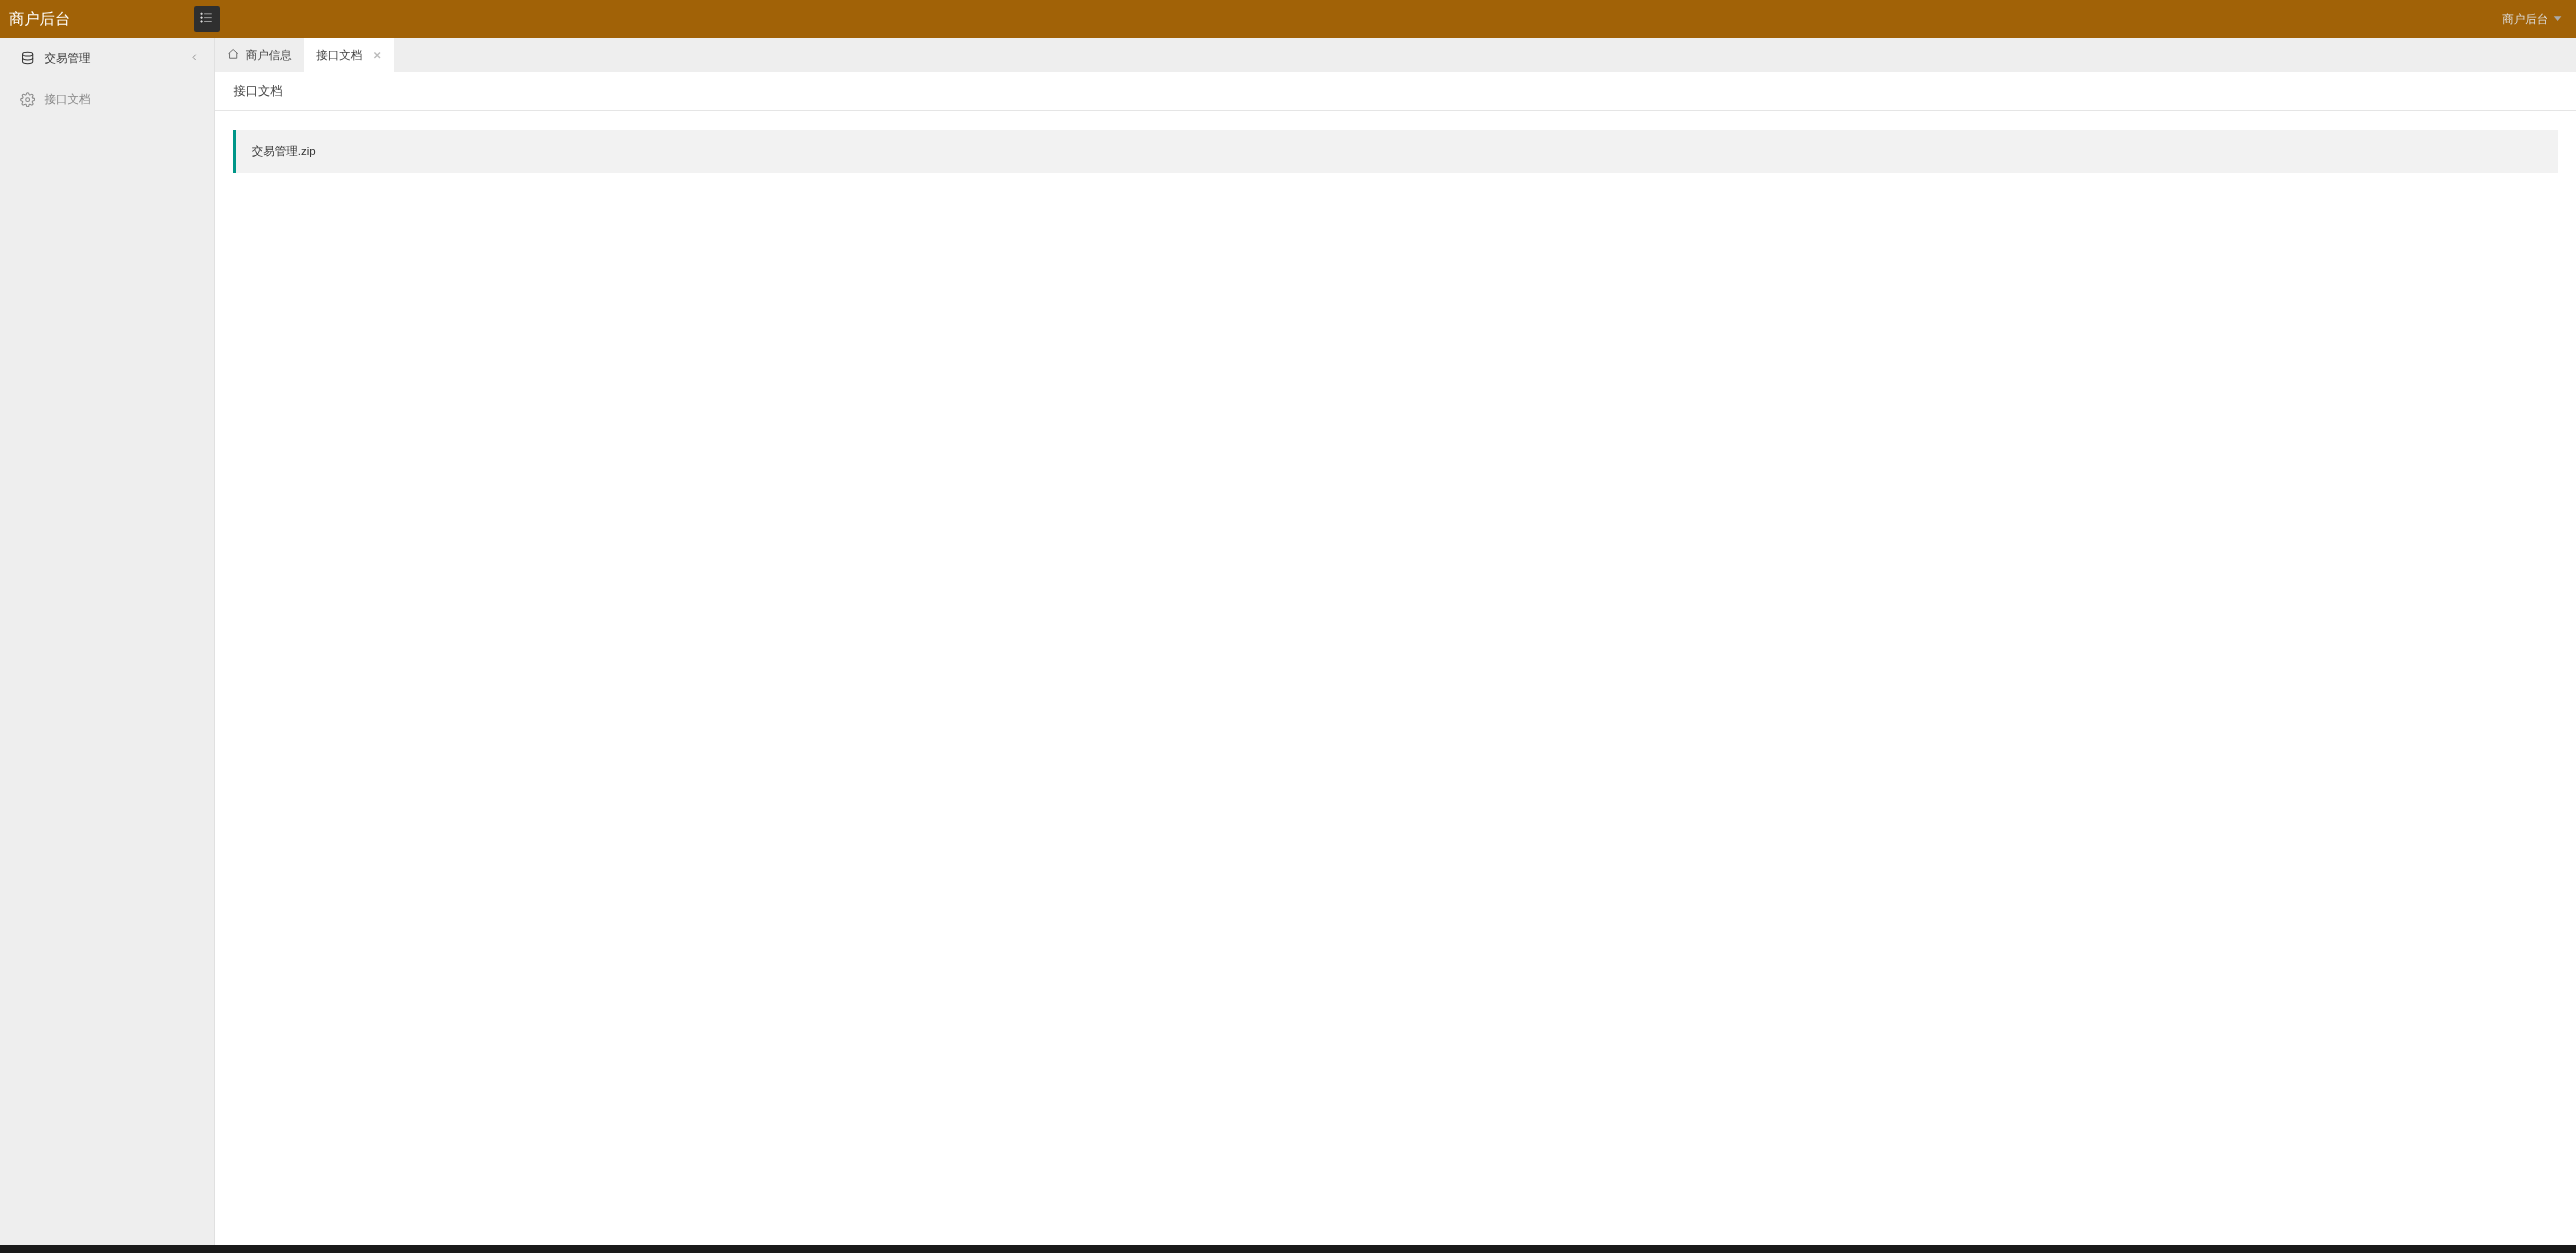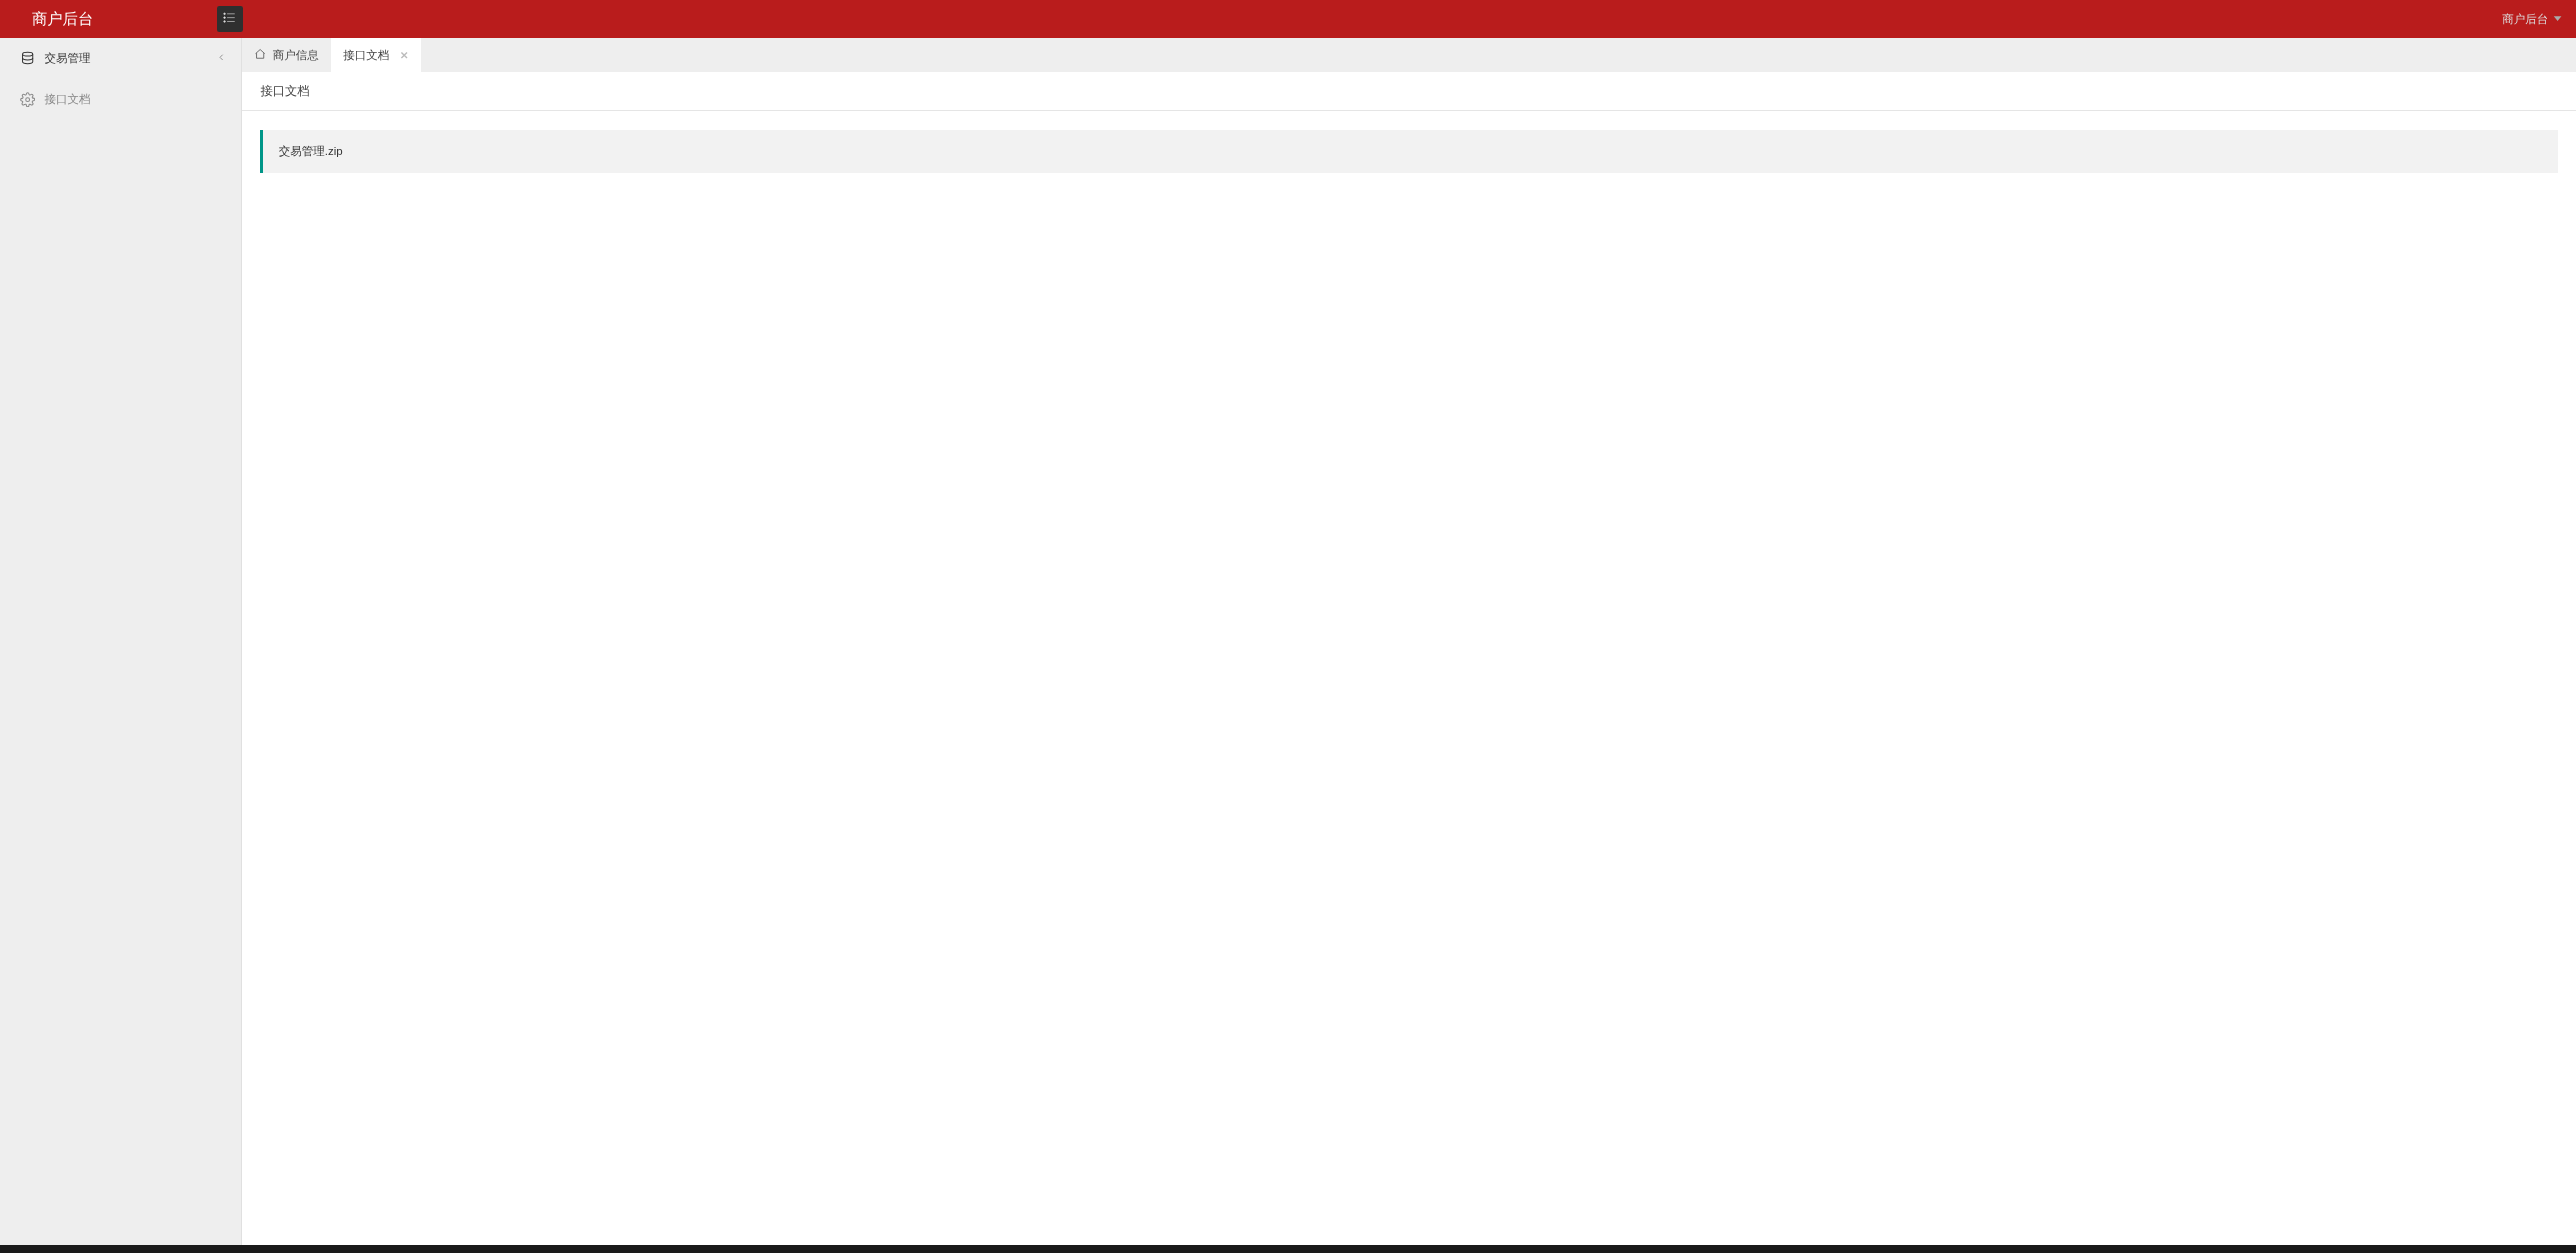--- a/index.html
+++ b/index.html
@@ -1,26 +1,26 @@
 <!DOCTYPE html>
 <html><head>
   <meta charset="utf-8">
   <style>
     * { box-sizing: border-box; margin: 0; padding: 0; }
     html, body { height: 100%; font-family: "Microsoft YaHei", Arial, sans-serif; font-size: 10.7px; color: #333; }
     body { display: flex; flex-direction: column; background: #eeeeee; }
 
     
     .topbar {
-      background: #b91c1c;
+      background: #a16207;
       color: #fff;
       height: 38px;
       display: flex;
       align-items: center;
-      padding: 0 14px 0 32px;
+      padding: 0 14px 0 9px;
       flex: 0 0 auto;
     }
     .topbar .brand {
       font-size: 15.3px;
       width: 188px;
     }
     .topbar .menu-toggle {
       width: 26px;
       height: 26px;
       display: flex;
@@ -41,21 +41,21 @@
       font-size: 11.5px;
       color: #ddd;
     }
     .topbar .user svg { width: 9.2px; height: 9.2px; fill: #aaa; }
 
     
     .shell { flex: 1; display: flex; min-height: 0; }
 
     
     .sidebar {
-      width: 242px;
+      width: 215px;
       background: #eeeeee;
       border-right: 0.8px solid #e0e0e0;
     }
     .side-item {
       display: flex;
       align-items: center;
       gap: 9.2px;
       padding: 0 14px 0 20px;
       height: 41px;
       color: #333;

